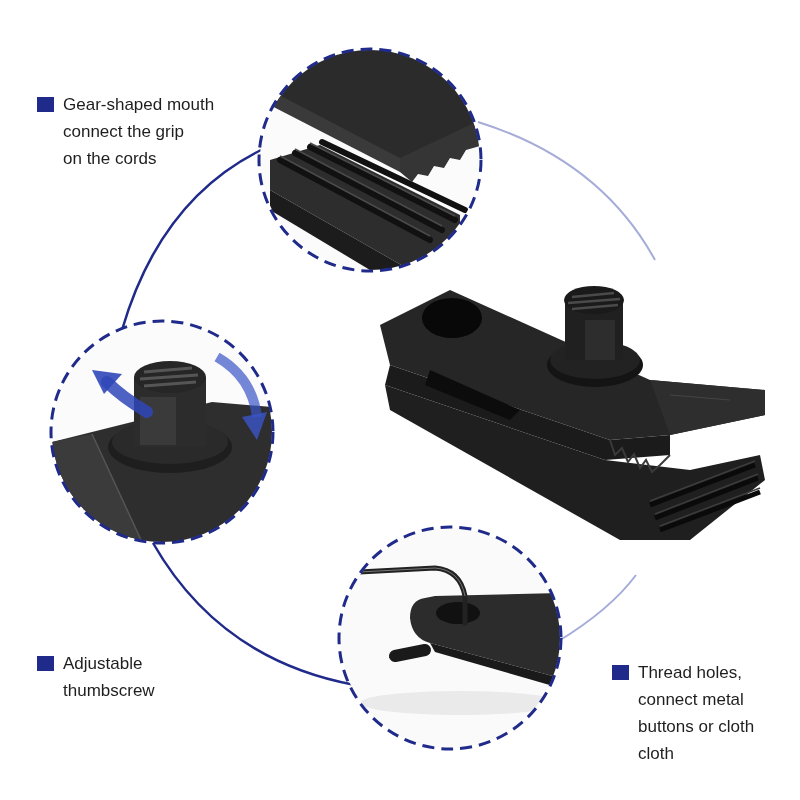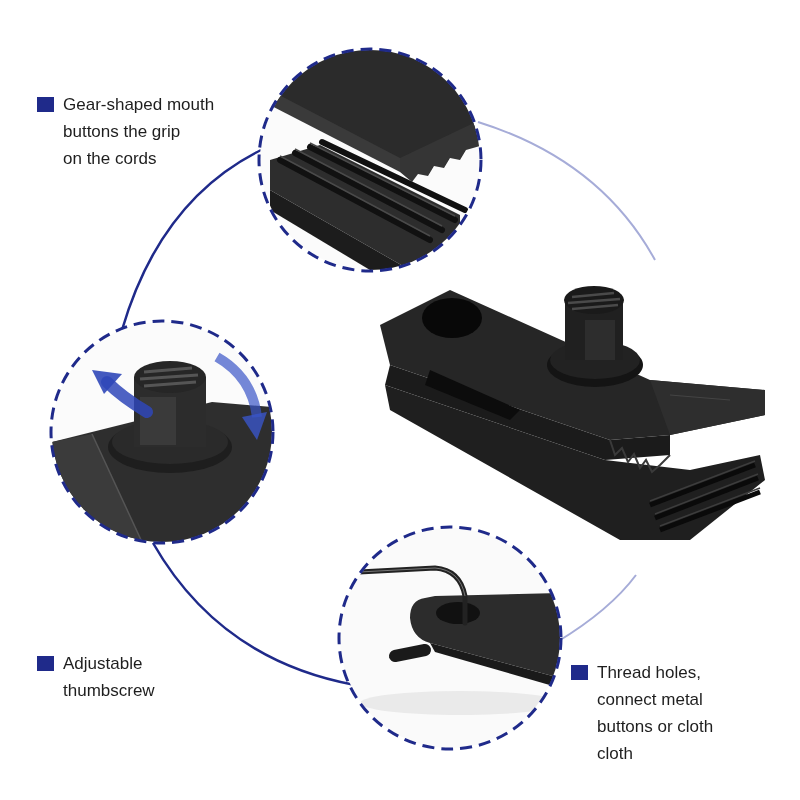--- a/index.html
+++ b/index.html
@@ -76,34 +76,34 @@
 
     <path d="M478,122 Q600,160 655,260" fill="none" stroke="#a6acd8" stroke-width="2"></path>
 
     <path d="M557,642 Q610,610 636,575" fill="none" stroke="#a6acd8" stroke-width="2"></path>
   </svg>
 
   <div class="callout" style="left:37px; top:91px;">
     <span class="bullet"></span>
     <div class="lines">
       <span class="line">Gear-shaped mouth</span>
-      <span class="line">buttons the grip</span>
+      <span class="line">connect the grip</span>
       <span class="line">on the cords</span>
     </div>
   </div>
 
   <div class="callout" style="left:37px; top:650px;">
     <span class="bullet"></span>
     <div class="lines">
       <span class="line">Adjustable</span>
       <span class="line">thumbscrew</span>
     </div>
   </div>
 
-  <div class="callout" style="left:571px; top:659px;">
+  <div class="callout" style="left:612px; top:659px;">
     <span class="bullet"></span>
     <div class="lines">
       <span class="line">Thread holes,</span>
       <span class="line">connect metal</span>
       <span class="line">buttons or cloth</span>
       <span class="line">cloth</span>
     </div>
   </div>
 
   <div class="zoom-circle" style="left:260px; top:50px; width:220px; height:220px;">

